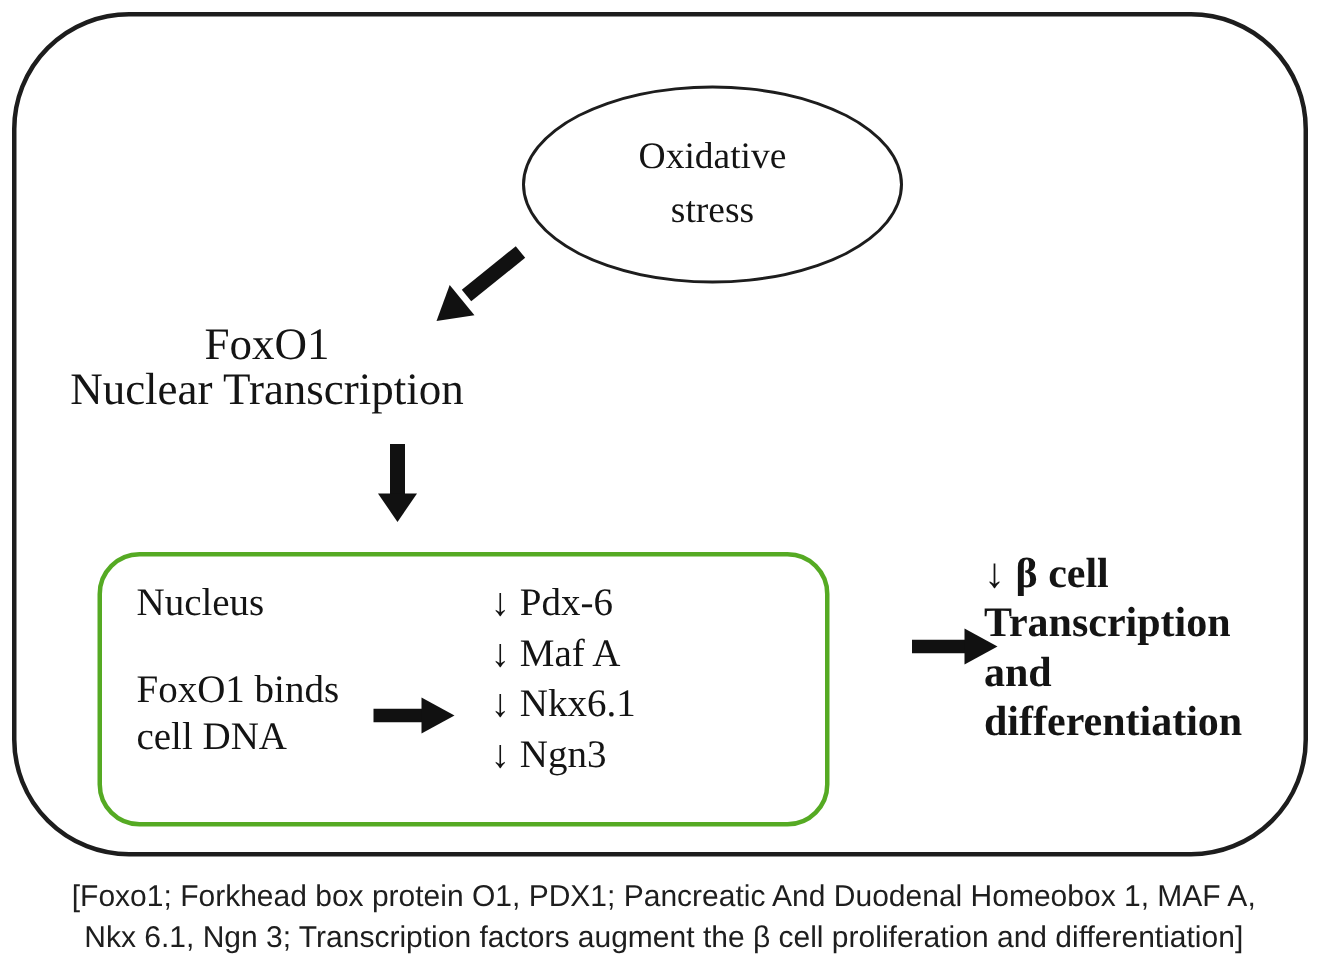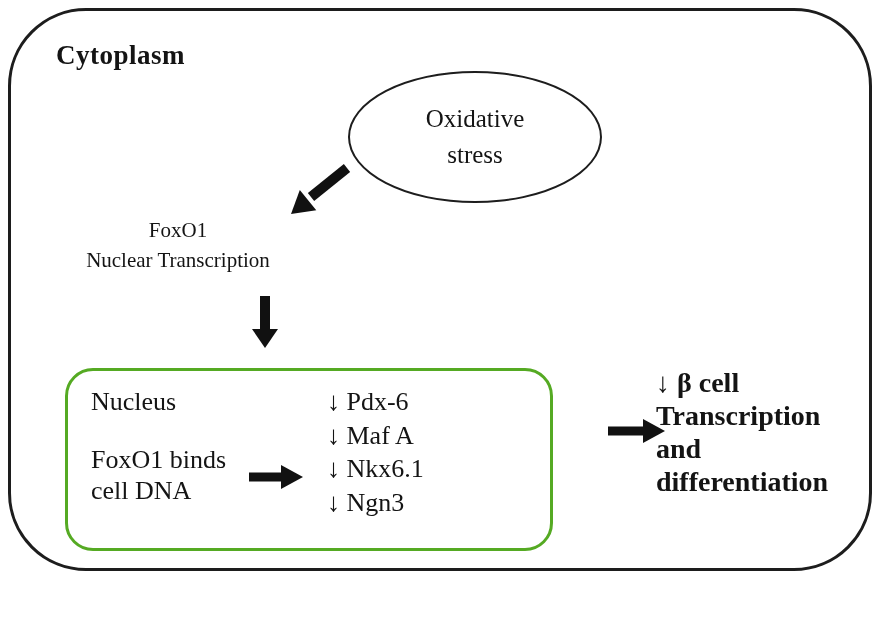--- a/index.html
+++ b/index.html
@@ -28,37 +28,37 @@
   }
 
   .cytoplasm-label {
     left: 56px; top: 40px;
     font-size: 27px;
     font-weight: bold;
     letter-spacing: 0.5px;
   }
 
   .stress-ellipse {
-    left: 348px; top: 71px;
+    left: 348px; top: 57px;
     width: 250px; height: 128px;
     border: 2.5px solid var(--outline, #1d1d1d);
     border-radius: 50%;
     display: flex;
     flex-direction: column;
     justify-content: center;
     text-align: center;
     font-size: 25px;
     line-height: 36px;
   }
 
   .translocation {
     left: 28px; top: 215px;
     width: 300px;
     text-align: center;
-    font-size: 21px;
+    font-size: 30px;
     line-height: 30px;
   }
 
   .nucleus-box {
     left: 65px; top: 368px;
     width: 482px; height: 177px;
     border: 3.5px solid var(--nucleus-border, #55aa23);
     border-radius: 28px;
     background: transparent;
   }
@@ -107,21 +107,20 @@
     color: #1e1e1e;
   }
 </style>
 </head>
 <body>
 
 <div class="figure">
 
   <div class="abs cell-outline"></div>
 
-  <div class="abs cytoplasm-label">Cytoplasm</div>
 
   <div class="abs stress-ellipse">
     <span>Oxidative</span>
     <span>stress</span>
   </div>
 
   <div class="abs translocation">
     <div>FoxO1</div>
     <div>Nuclear Transcription</div>
   </div>
@@ -166,15 +165,17 @@
       <polygon class="head" points="303,477 281,465 281,489"></polygon>
     </g>
 
     <g>
       <path class="shaft" d="M608,431 L646,431" stroke-width="9"></path>
       <polygon class="head" points="665,431 643,419 643,443"></polygon>
     </g>
   </svg>
 
   <div class="abs caption">
+    <div>[Foxo1; Forkhead box protein O1, PDX1; Pancreatic And Duodenal Homeobox 1, MAF A,</div>
+    <div>Nkx 6.1, Ngn 3; Transcription factors augment the β cell proliferation and differentiation]</div>
   </div>
 
 </div>
 
 </body></html>

